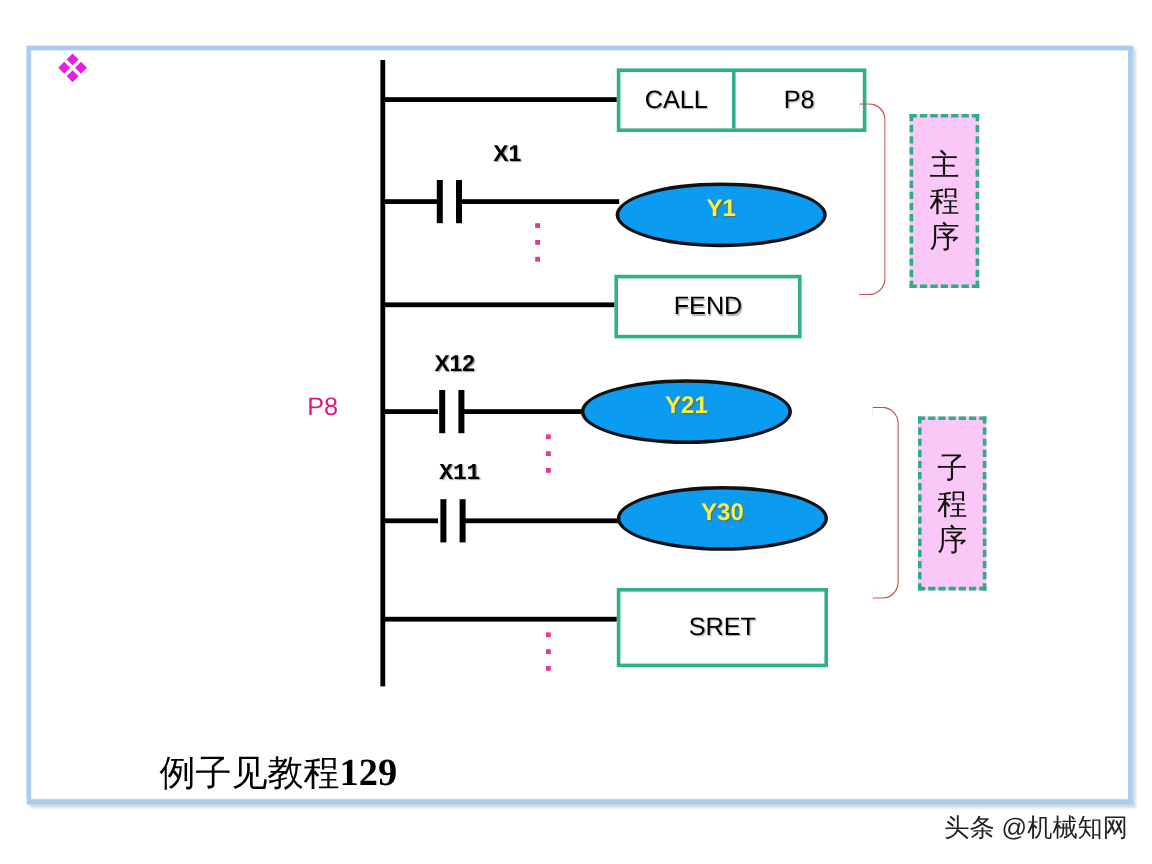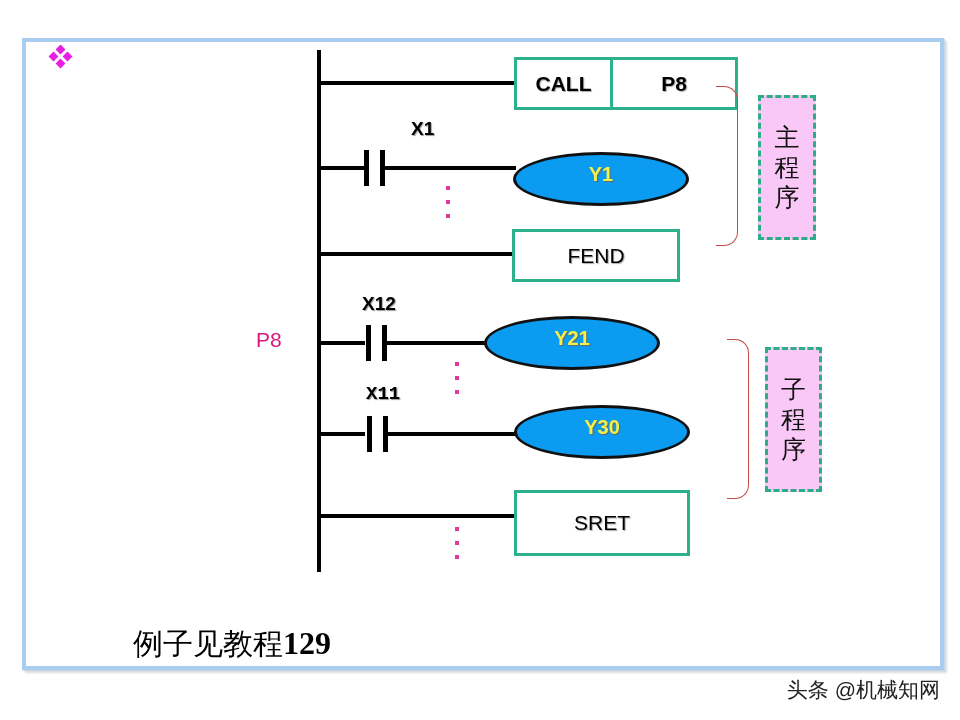--- a/index.html
+++ b/index.html
@@ -45,40 +45,40 @@
     <i style="left:7px;top:0px"></i>
       <i style="left:0px;top:7px"></i>
     <i style="left:14px;top:7px"></i>
       <i style="left:7px;top:14px"></i>
   </span>
 </div>
 
 <div class="rail" style="left:317px;top:50px;width:4px;height:522px;"></div>
 
 <div class="rail" style="left:319px;top:81px;width:196px;height:4px;"></div>
-<div class="box" style="left:514px;top:57px;width:224px;height:53px;font-weight:bold;">
+<div class="box" style="left:514px;top:57px;width:208px;height:53px;">
   <span style="width:93px;text-align:center;">CALL</span>
   <span style="width:3px;height:100%;background:#2db08c;"></span>
   <span style="flex:1;text-align:center;">P8</span>
 </div>
 
 <div class="label-bold" style="left:388px;top:118px;margin-left:23px;">X1</div>
 <div class="rail" style="left:319px;top:166px;width:46px;height:4px;"></div>
 <div class="contact" style="left:364px;top:150px;"></div>
 <div class="contact" style="left:380px;top:150px;"></div>
 <div class="rail" style="left:384px;top:166px;width:132px;height:4px;"></div>
 <div class="coil" style="left:513px;top:152px;">Y1</div>
 <div class="dots" style="left:446px;top:186px;">
     <i></i>
     <i></i>
     <i></i>
   </div>
 
 <div class="rail" style="left:319px;top:252px;width:194px;height:4px;"></div>
-<div class="box" style="left:512px;top:229px;width:168px;height:53px;">
+<div class="box" style="left:512px;top:229px;width:156px;height:53px;">
   <span>FEND</span>
 </div>
 
 <div class="p8">P8</div>
 
 <div class="label-bold" style="left:362px;top:293px;">X12</div>
 <div class="rail" style="left:319px;top:341px;width:46px;height:4px;"></div>
 <div class="contact" style="left:366px;top:325px;"></div>
 <div class="contact" style="left:382px;top:325px;"></div>
 <div class="rail" style="left:386px;top:341px;width:130px;height:4px;"></div>

